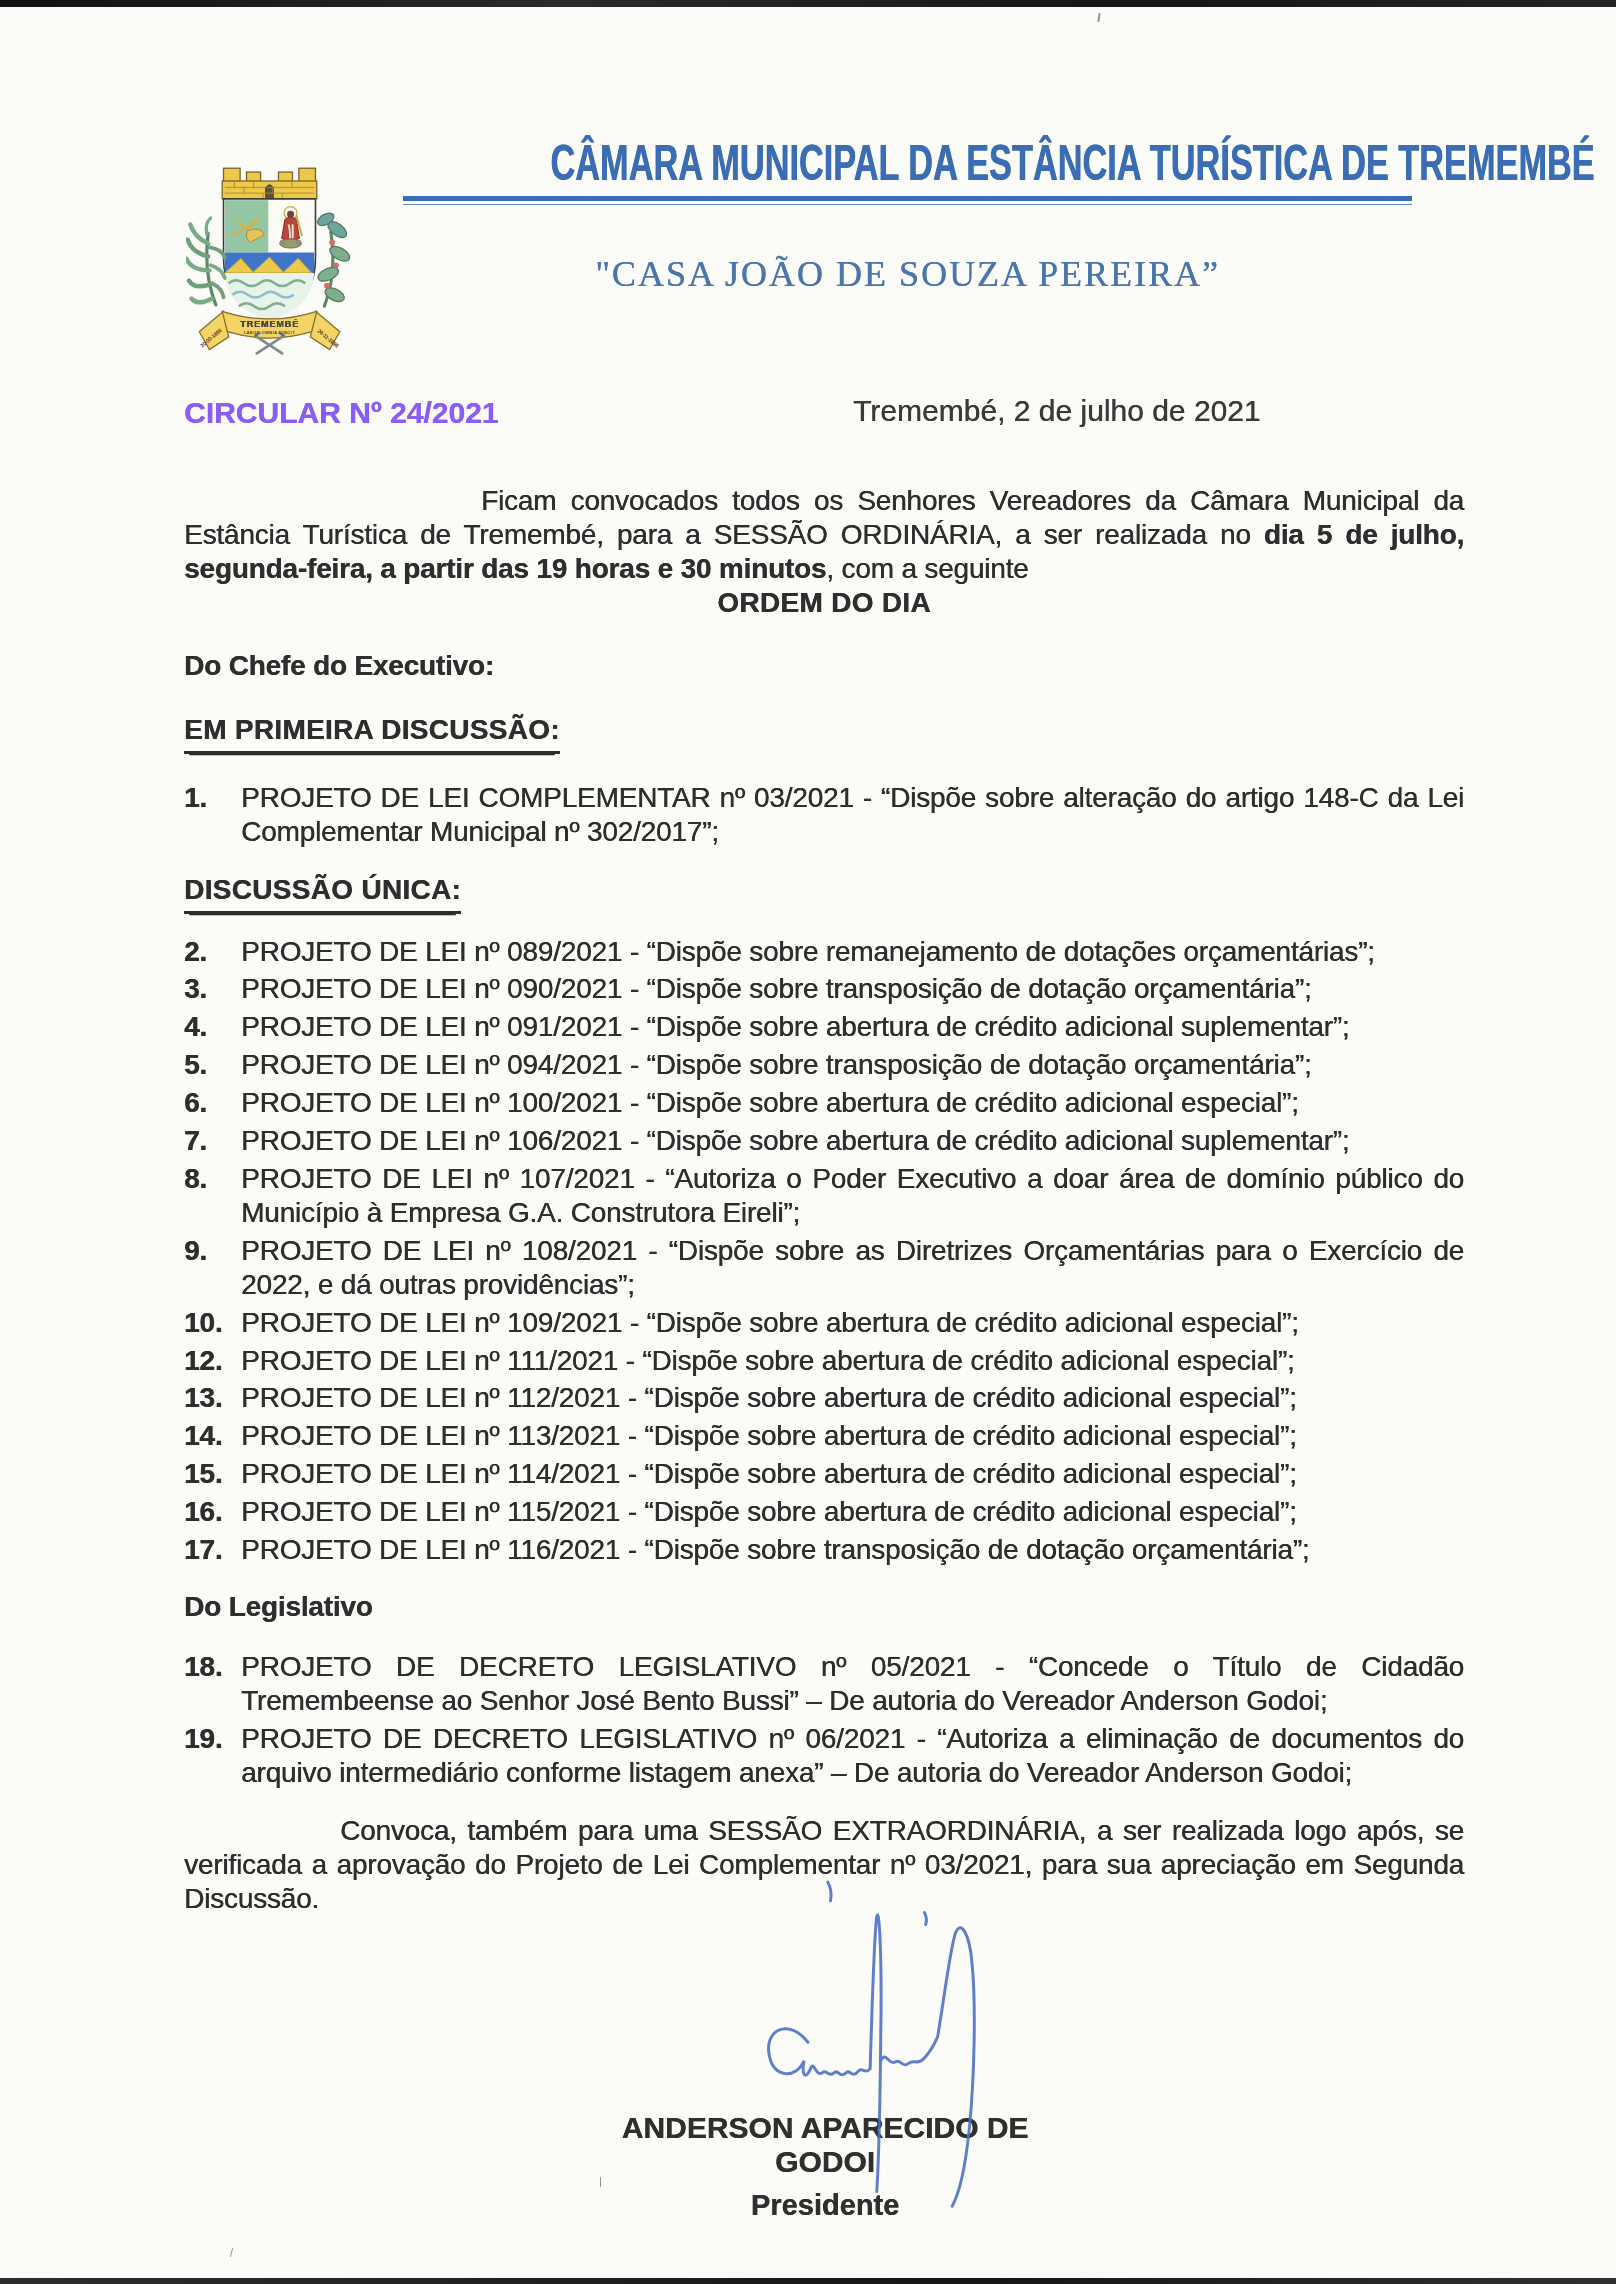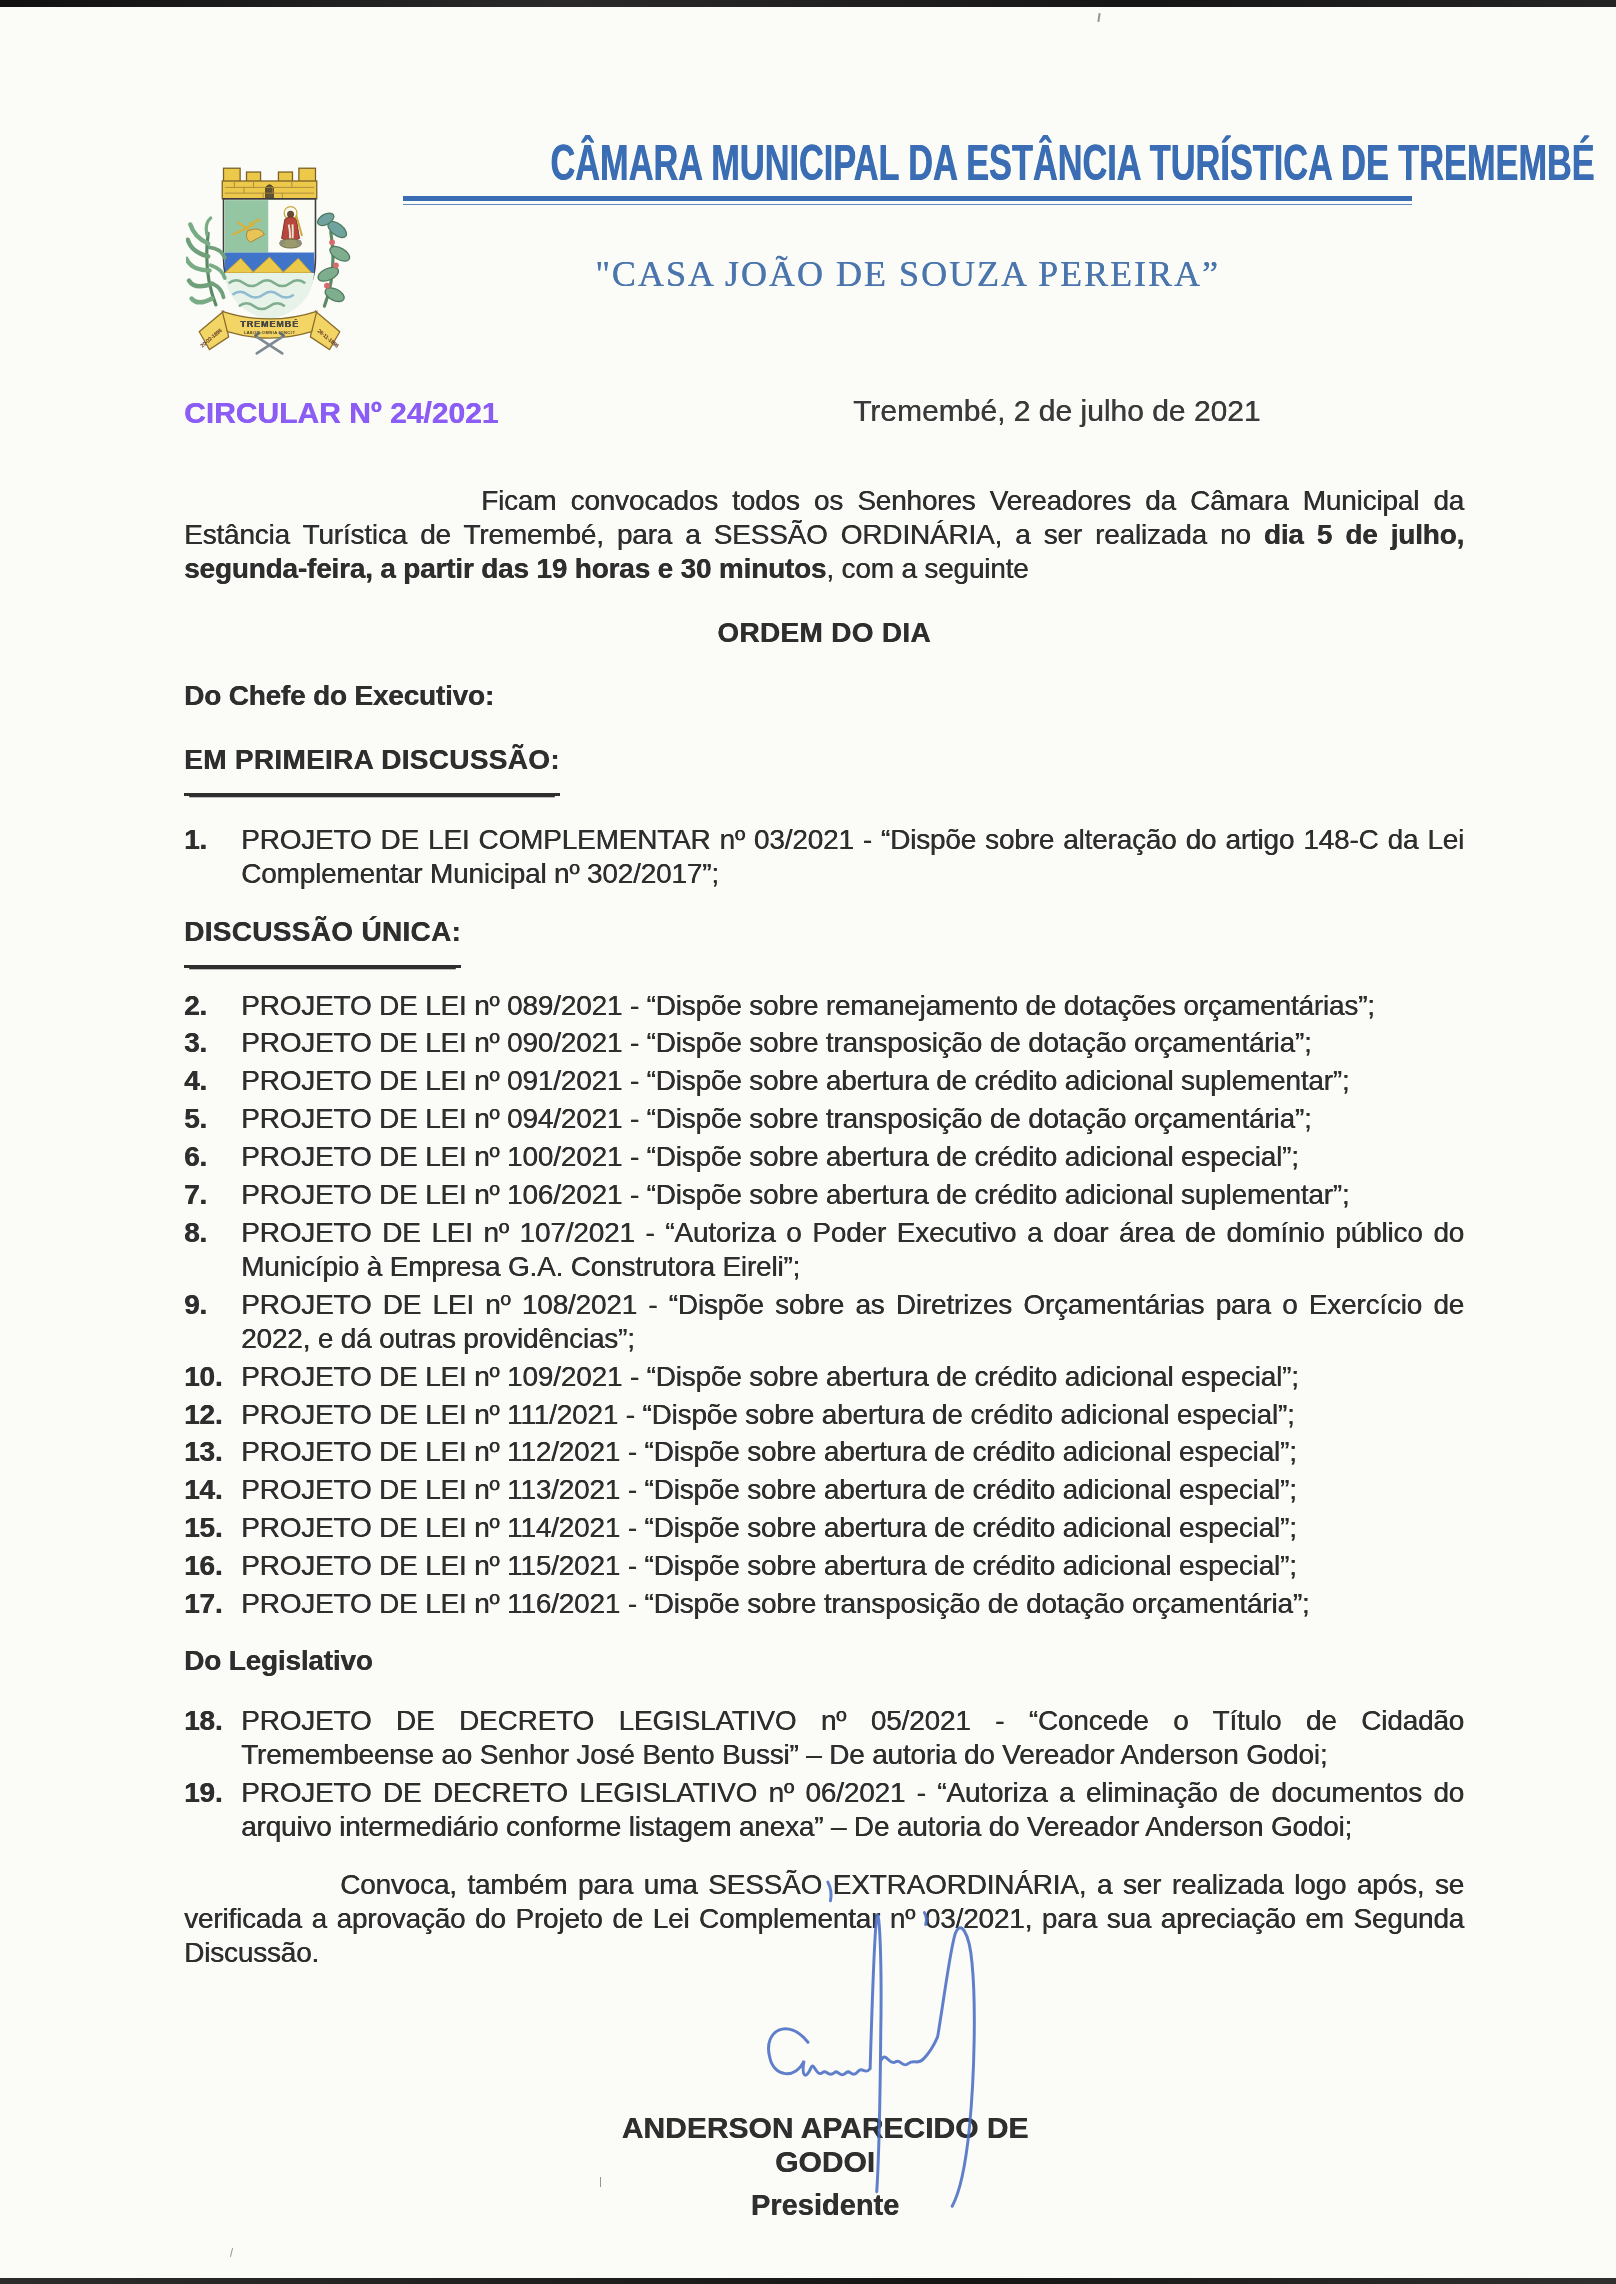--- a/index.html
+++ b/index.html
@@ -33,28 +33,28 @@
     font-size:36px;letter-spacing:2px;color:#4b76ad;text-shadow:0.3px 0 0 #4b76ad;
   }
 
   
   .circular-no{position:absolute;left:184px;top:396px;font-size:30px;font-weight:bold;color:#8b5cf6;}
   .dateline{position:absolute;left:853px;top:394px;font-size:30px;color:#3a3a3a;}
 
   
   .flow{position:absolute;left:184px;top:484px;width:1280px;font-size:28px;line-height:34px;letter-spacing:-0.2px;}
   .para{margin:0;text-align:justify;}
-  .intro{text-indent:297px;margin-bottom:30px;}
+  .intro{text-indent:297px;}
   .order-title{margin:0 0 29px;font-weight:bold;text-align:center;letter-spacing:0.3px;}
   .sec-label{margin:0 0 30px;font-weight:bold;}
   .sec-label.tight{margin:22px 0 26px;}
   .heading-underline{margin:0 0 27px;}
   .heading-underline span{
     display:inline-block;font-weight:bold;letter-spacing:0.3px;
-    border-bottom:3.3px solid #2e2e2e;padding-bottom:16px;
+    border-bottom:3.3px solid #2e2e2e;padding-bottom:4px;
     box-shadow:0 6.5px 0 -5.2px #2e2e2e;
   }
   .heading-underline.unique{margin:0 0 21px;}
   .list{margin:0 0 23.5px;}
   .item{display:flex;margin:0 0 3.9px;}
   .item .num{flex:none;width:57px;font-weight:bold;}
   .item .itext{flex:1;text-align:justify;}
   .closing{text-indent:156px;margin:22px 0 0;}
 
   

